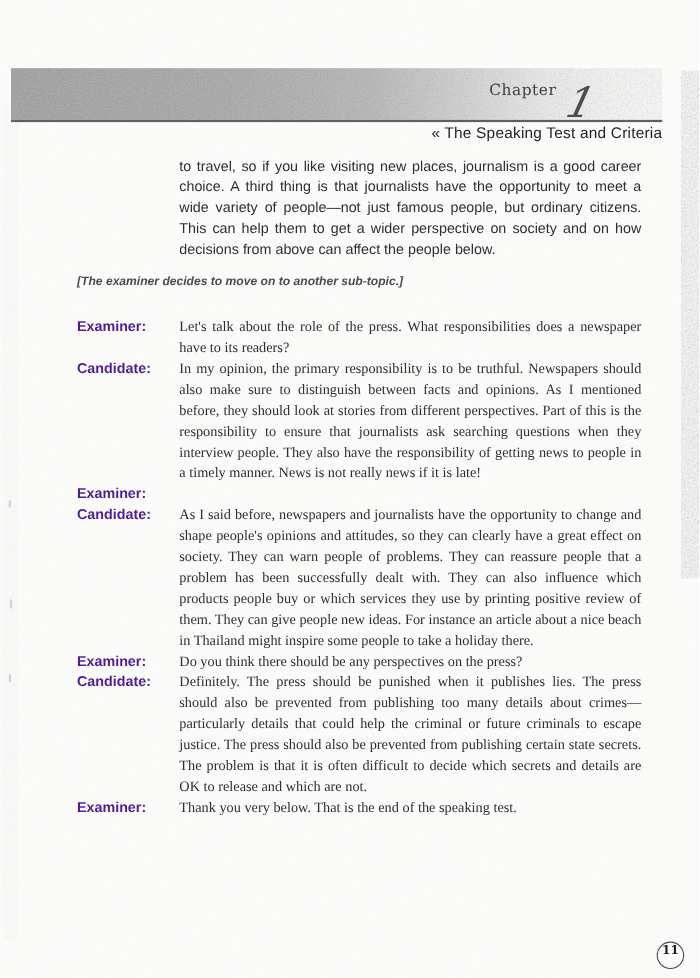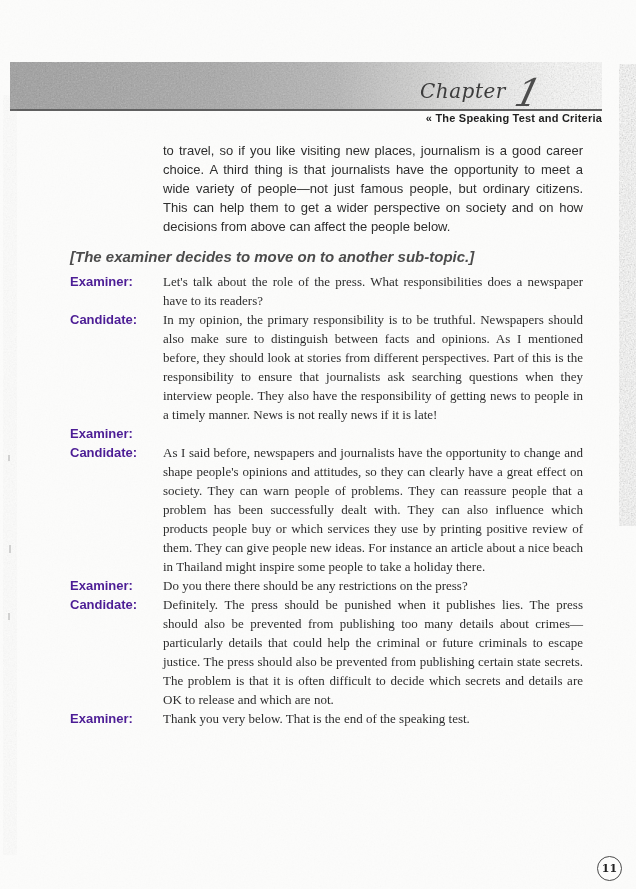--- a/index.html
+++ b/index.html
@@ -31,42 +31,41 @@
     opacity:.38;
   }
   .chapter-line{
     position:absolute;
     right:62px; bottom:-1px;
     display:flex; align-items:flex-end;
     white-space:nowrap;
   }
   .chapter-word{
     font-family:"DejaVu Serif", serif;
-    font-style:italic;
-    font-size:20px;
+    font-size:14px;
     color:#3c3c3c;
     letter-spacing:.5px;
-    padding-bottom:7px;
+    padding-bottom:20px;
   }
   .chapter-num{
     display:inline-block;
     font-family:"DejaVu Serif", serif;
     font-style:italic;
     font-size:38px;
     line-height:34px;
     color:#4d4d4d;
     transform:skewX(-14deg);
     margin-left:10px;
     padding-bottom:0;
   }
   .subtitle{
     position:absolute;
     top:112px; right:34px;
-    font-size:11px;
-    font-weight:700;
+    font-size:14px;
+    font-weight:400;
     letter-spacing:.2px;
     color:#1f1f1f;
     margin-left:36px;
   }
   
   .edge-noise{position:absolute;}
   .edge-noise.right{ left:619px; top:64px; width:17px; height:462px; opacity:.5; }
   .edge-noise.left { left:3px;  top:95px;  width:14px; height:760px; opacity:.10; }
   .page-grain{ position:absolute; left:0; top:0; width:636px; height:889px; opacity:.035; pointer-events:none; }
   .fleck{ position:absolute; background:#8a8a8a; opacity:.35; }
@@ -78,22 +77,22 @@
     font-size:13px;
     line-height:19px;
     color:#2e2e2e;
   }
   .continuation{
     margin:0 0 0 93px;
     width:420px;
     text-align:justify;
   }
   .stage{
-    margin:11px 0 6px 0;
-    font-size:15px;
+    margin:11px 0 21px 0;
+    font-size:11px;
     font-weight:700;
     font-style:italic;
     color:#4c4c4c;
   }
   .turn{
     display:grid;
     grid-template-columns:93px 420px;
     margin:0;
   }
   .speaker{
@@ -105,21 +104,21 @@
     font-family:Liberation Serif, serif;
   }
   
   .page-number{
     position:absolute;
     left:597px; top:856px;
     width:25px; height:25px;
     border:1.5px solid #4a4a4a;
     border-radius:50%;
     box-sizing:border-box;
-    display:flex; align-items:center; justify-content:center;
+    display:flex; align-items:flex-start; justify-content:center;
     background:#fcfcfb;
   }
   .page-number span{
     font-family:"DejaVu Serif", serif;
     font-weight:700;
     font-size:11px;
     color:#222;
   }
 </style>
 </head>
@@ -177,21 +176,21 @@
     </div>
     <div class="turn">
       <span class="speaker">Examiner:</span>
     </div>
     <div class="turn">
       <span class="speaker">Candidate:</span>
       <span class="utterance">As I said before, newspapers and journalists have the opportunity to change and shape people's opinions and attitudes, so they can clearly have a great effect on society. They can warn people of problems. They can reassure people that a problem has been successfully dealt with. They can also influence which products people buy or which services they use by printing positive review of them. They can give people new ideas. For instance an article about a nice beach in Thailand might inspire some people to take a holiday there.</span>
     </div>
     <div class="turn">
       <span class="speaker">Examiner:</span>
-      <span class="utterance">Do you there there should be any restrictions on the press?</span>
+      <span class="utterance">Do you think there should be any perspectives on the press?</span>
     </div>
     <div class="turn">
       <span class="speaker">Candidate:</span>
       <span class="utterance">Definitely. The press should be punished when it publishes lies. The press should also be prevented from publishing too many details about crimes—particularly details that could help the criminal or future criminals to escape justice. The press should also be prevented from publishing certain state secrets. The problem is that it is often difficult to decide which secrets and details are OK to release and which are not.</span>
     </div>
     <div class="turn">
       <span class="speaker">Examiner:</span>
       <span class="utterance">Thank you very below. That is the end of the speaking test.</span>
     </div>
 

